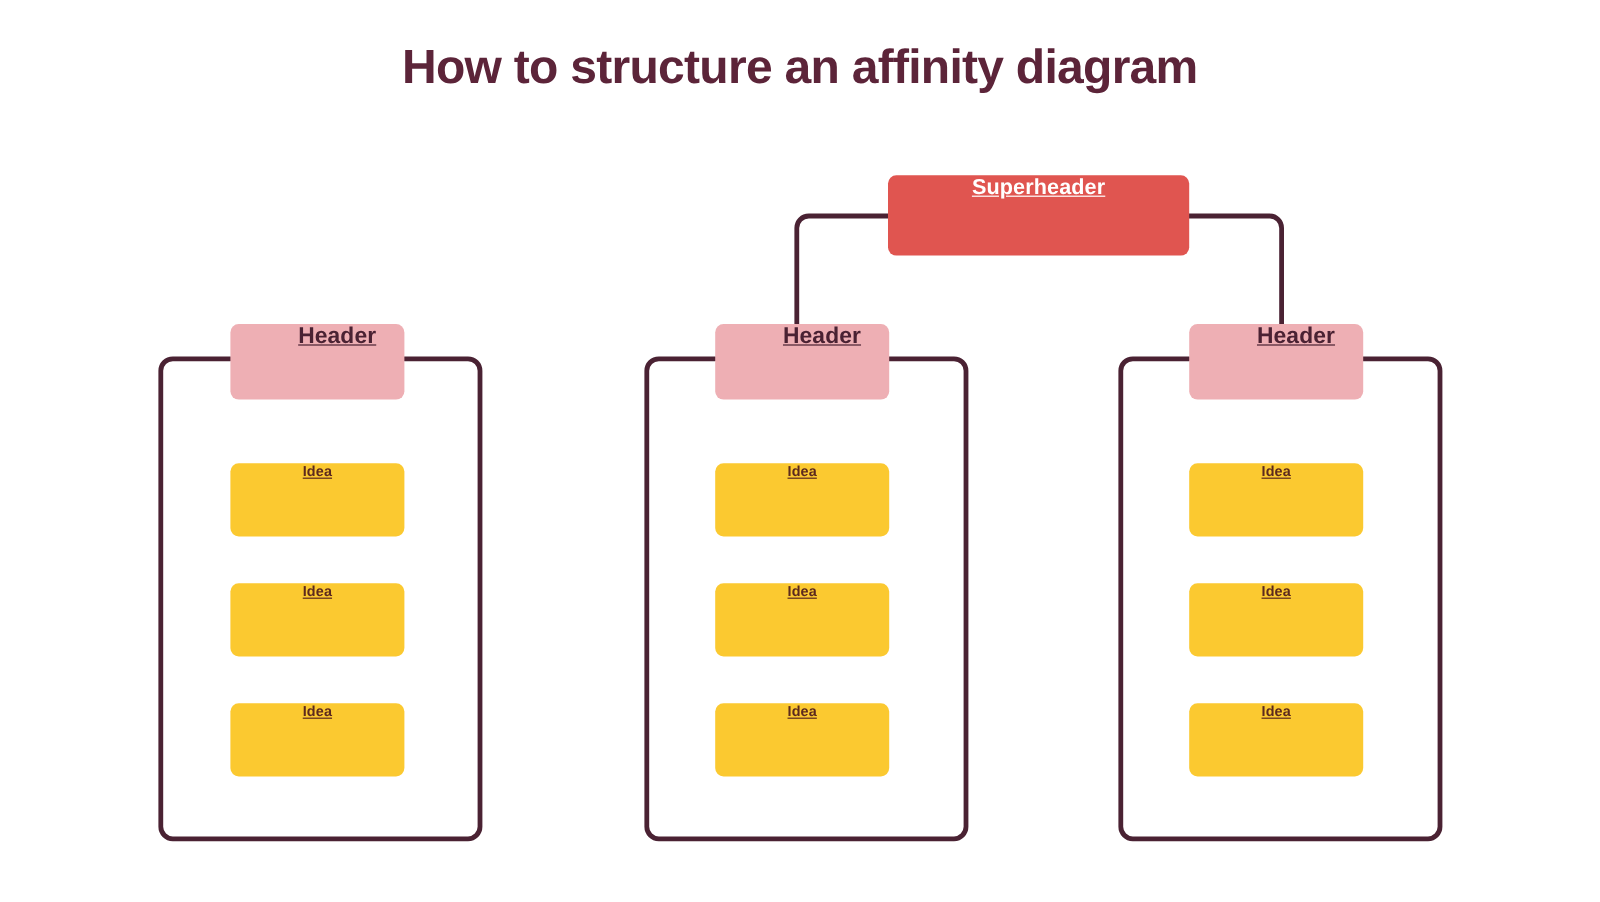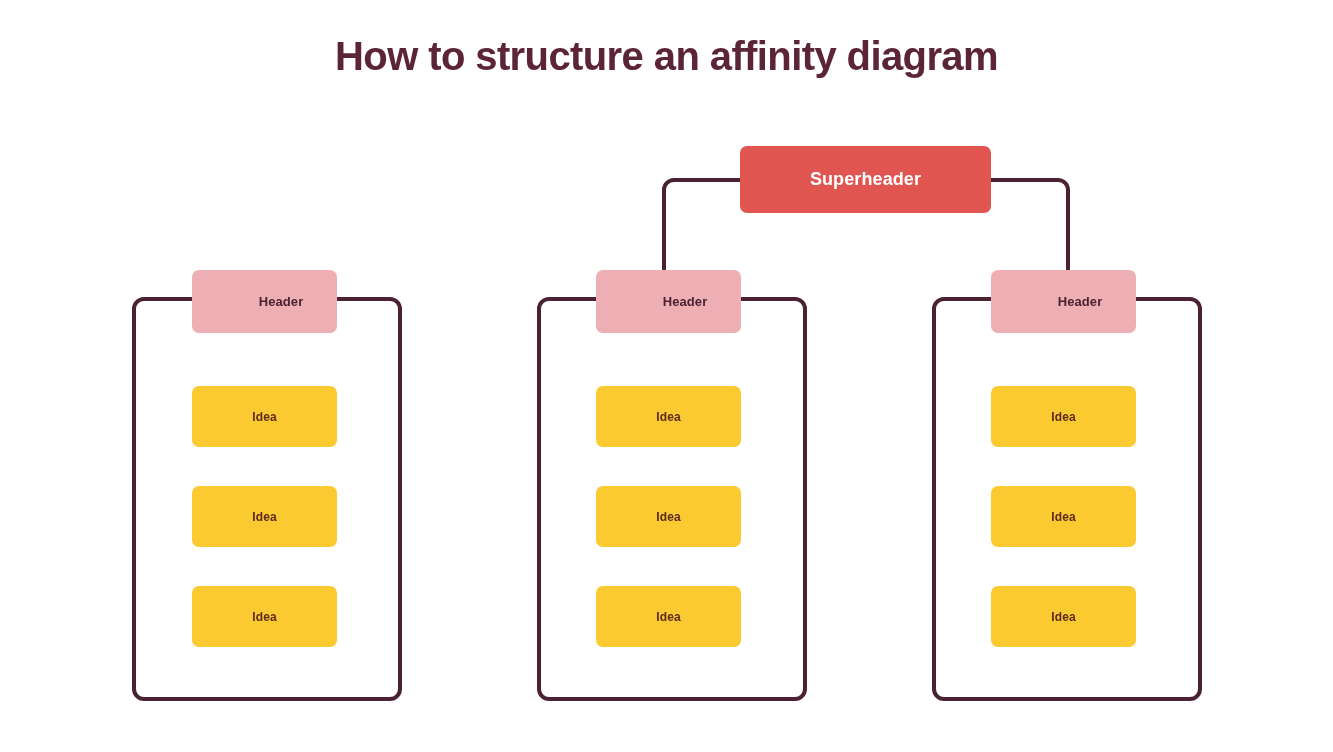--- a/index.html
+++ b/index.html
@@ -38,32 +38,32 @@
     left: 0;
     top: 0;
     width: 1333px;
     height: 752px;
   }
 
   
   .node-box {
     position: absolute;
     display: flex;
-    align-items: center;
     justify-content: center;
     border-radius: 7px;
     font-weight: bold;
     box-sizing: border-box;
+    text-decoration: underline;
   }
   .superheader-box {
     font-size: 18px;
     letter-spacing: 0.1px;
   }
   .header-box {
-    font-size: 13px;
+    font-size: 19px;
     letter-spacing: 0.1px;
     padding-left: 33px;
   }
   .idea-box {
     font-size: 12px;
     letter-spacing: 0.1px;
   }
 </style>
 </head>
 <body>

